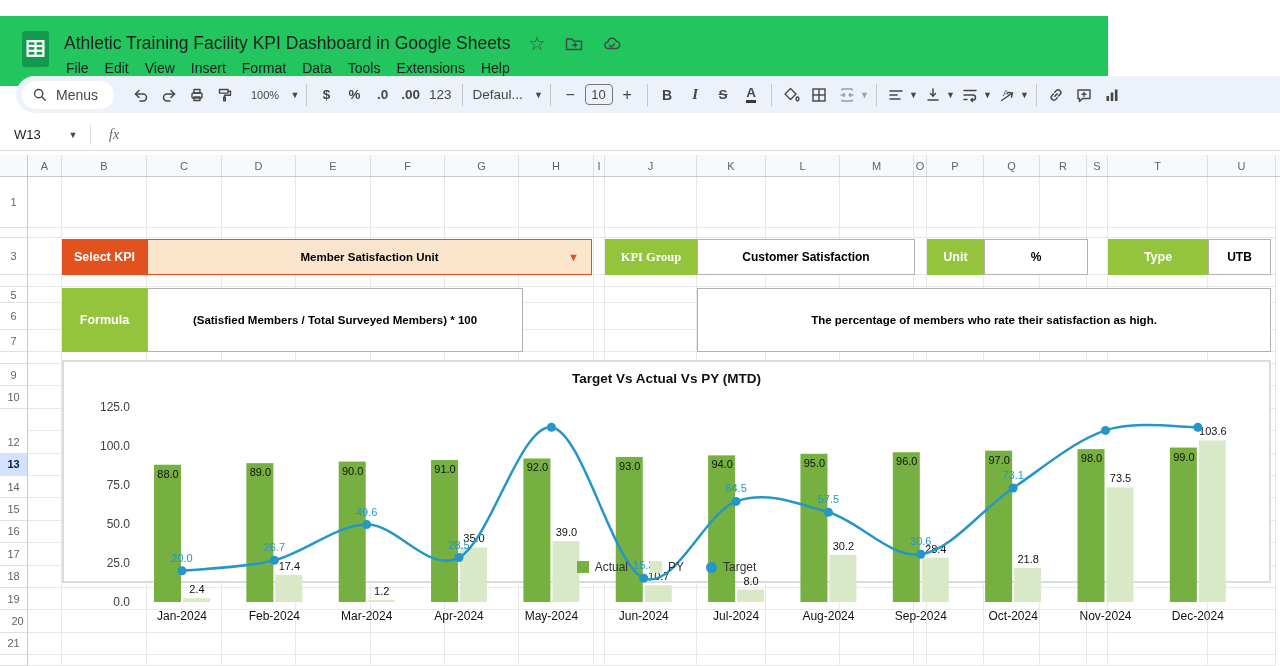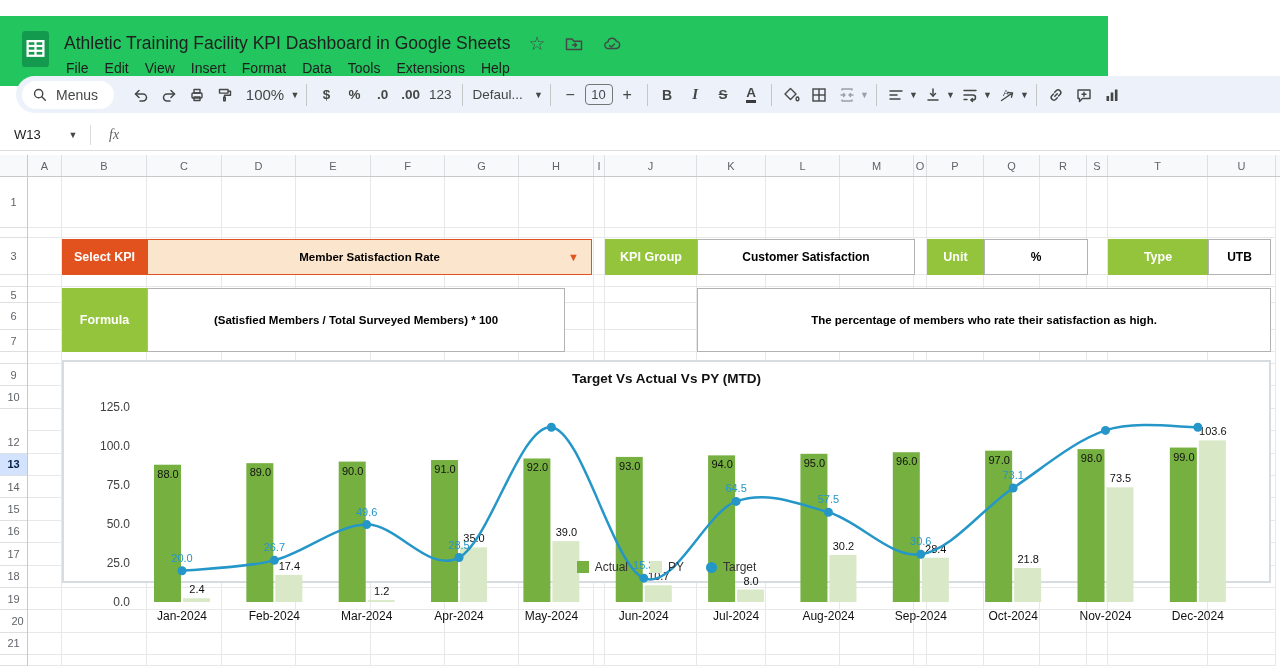--- a/index.html
+++ b/index.html
@@ -162,21 +162,21 @@
           <rect x="6" y="11" width="6" height="3.5"></rect>
       </svg>
     </div>
     <div class="tbtn">
       <svg width="18" height="18" viewBox="0 0 18 18" fill="none" stroke="#444746" stroke-width="1.4" stroke-linejoin="round">
         <rect x="3.5" y="3.5" width="8.5" height="3.6"></rect>
           <path d="M12 5.3 h2.5 v4 h-6 v2"></path>
           <rect x="7.7" y="11.3" width="1.6" height="3.5"></rect>
       </svg>
     </div>
-    <div class="tbtn" style="width:52px; font-size:15px;">
+    <div class="tbtn" style="width:52px; font-size:11px;">
       <span>100%</span>
     </div>
       <span class="caret">▼</span>
     <div class="sep"></div>
     <div class="tbtn txt">$</div>
     <div class="tbtn txt">%</div>
     <div class="tbtn txt">.0</div>
     <div class="tbtn txt">.00</div>
     <div class="tbtn txt" style="font-weight:400;">123</div>
     <div class="sep"></div>
@@ -372,32 +372,32 @@
           <div class="h-line" style="top: 410px;"></div>
           <div class="h-line" style="top: 432.4px;"></div>
           <div class="h-line" style="top: 454.8px;"></div>
           <div class="h-line" style="top: 477.2px;"></div>
           <div class="h-line" style="top: 488.2px;"></div>
         </div>
 
 
       <div class="cell-block orange-label" style="left:34px; top:62px; width:85px; height:36px;">Select KPI</div>
       <div class="cell-block kpi-dropdown" style="left:119px; top:62px; width:445px; height:36px;">
-        <span>Member Satisfaction Rate</span>
+        <span>Member Satisfaction Unit</span>
         <span class="dd-caret">▼</span>
       </div>
-      <div class="cell-block green-label" style="left:577px; top:62px; width:92px; height:36px;">KPI Group</div>
+      <div class="cell-block green-label" style="left:577px; top:62px; width:92px; height:36px;font-family:Liberation Serif, serif;">KPI Group</div>
       <div class="cell-block white-cell" style="left:669px; top:62px; width:218px; height:36px;">Customer Satisfaction</div>
       <div class="cell-block green-label" style="left:899px; top:62px; width:57px; height:36px;">Unit</div>
       <div class="cell-block white-cell" style="left:956px; top:62px; width:104px; height:36px;">%</div>
       <div class="cell-block green-label" style="left:1080px; top:62px; width:100px; height:36px;">Type</div>
       <div class="cell-block white-cell" style="left:1180px; top:62px; width:63px; height:36px;">UTB</div>
 
       <div class="cell-block green-label" style="left:34px; top:111px; width:85px; height:64px;">Formula</div>
-      <div class="cell-block white-cell" style="left:119px; top:111px; width:418px; height:64px; font-size:11.5px;">(Satisfied Members / Total Surveyed Members) * 100</div>
+      <div class="cell-block white-cell" style="left:119px; top:111px; width:376px; height:64px; font-size:11.5px;">(Satisfied Members / Total Surveyed Members) * 100</div>
       <div class="cell-block white-cell" style="left:669px; top:111px; width:574px; height:64px; font-size:11.5px;">The percentage of members who rate their satisfaction as high.</div>
 
       <div class="chart-panel" style="left:34px; top:183px; width:1209px; height:223px;">
         <div class="chart-title">Target Vs Actual Vs PY (MTD)</div>
         <svg class="chart-svg" id="chartSvg" width="1205" height="244">
             <text x="66" y="218" text-anchor="end" class="ytick">0.0</text>
             <text x="66" y="179" text-anchor="end" class="ytick">25.0</text>
             <text x="66" y="140" text-anchor="end" class="ytick">50.0</text>
             <text x="66" y="101" text-anchor="end" class="ytick">75.0</text>
             <text x="66" y="62" text-anchor="end" class="ytick">100.0</text>

